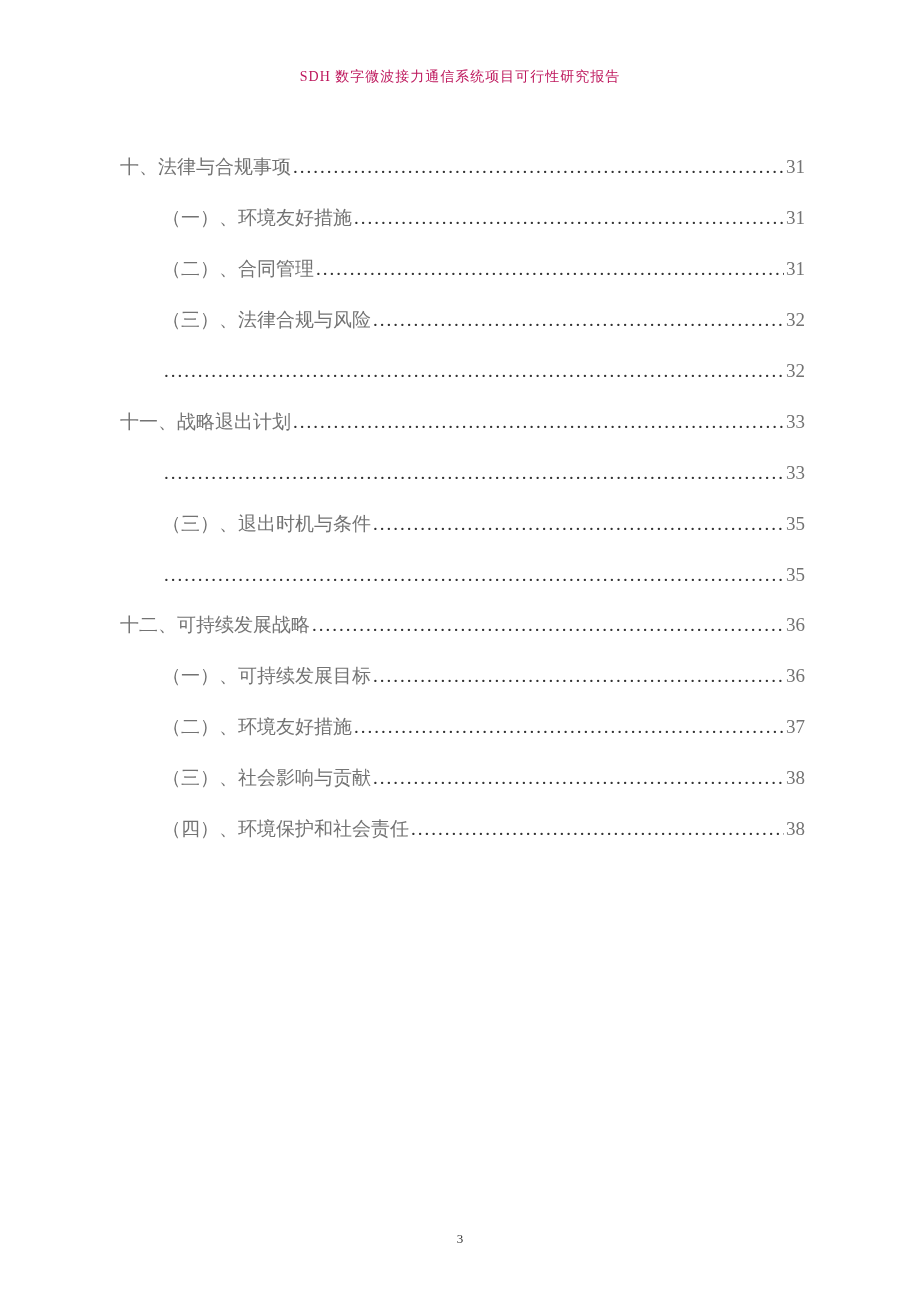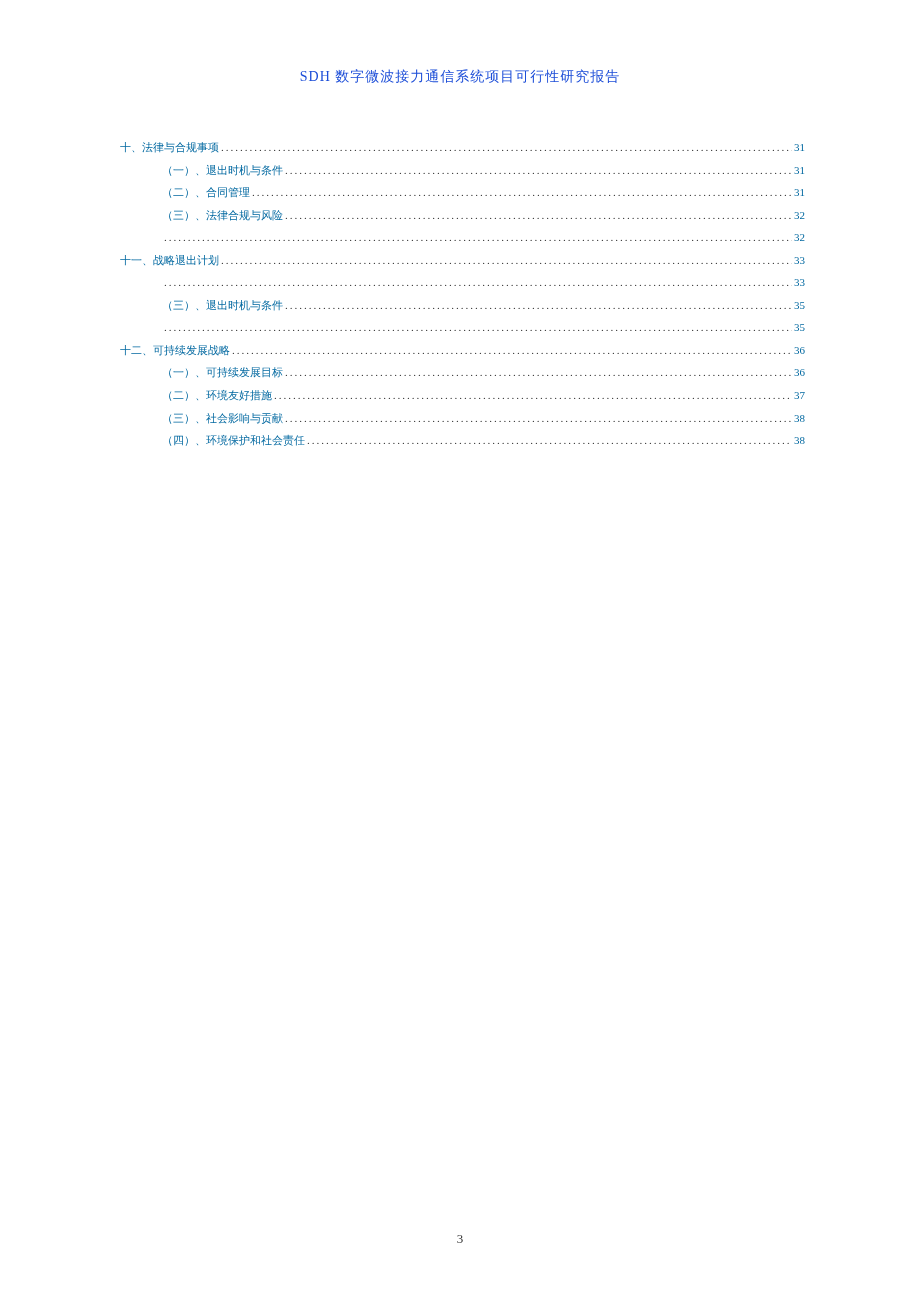--- a/index.html
+++ b/index.html
@@ -11,33 +11,34 @@
       width: 920px;
       height: 1302px;
       background: #ffffff;
       font-family: "SimSun", "宋体", serif;
       position: relative;
     }
     .page-header {
       text-align: center;
       padding-top: 68px;
       font-size: 14px;
-      color: #1d4ed8;
+      color: #be185d;
       letter-spacing: 1px;
     }
     .toc-container {
       padding: 50px 115px 0 120px;
     }
     .toc-entry {
       display: flex;
       align-items: baseline;
-      font-size: 11px;
-      color: #0369a1;
+      font-size: 19px;
+      color: #737373;
       line-height: 2.05;
       white-space: nowrap;
+      margin-top: 12px;
     }
     .toc-entry.level-1 {
       padding-left: 0;
     }
     .toc-entry.level-2 {
       padding-left: 42px;
     }
     .toc-label {
       flex-shrink: 0;
     }
@@ -71,21 +72,21 @@
   <span>SDH 数字微波接力通信系统项目可行性研究报告</span>
 </div>
 
 <div class="toc-container">
 <div class="toc-entry level-1">
       <span class="toc-label">十、法律与合规事项</span>
       <span class="toc-dots"></span>
       <span class="toc-page">31</span>
     </div>
     <div class="toc-entry level-2">
-      <span class="toc-label">（一）、退出时机与条件</span>
+      <span class="toc-label">（一）、环境友好措施</span>
       <span class="toc-dots"></span>
       <span class="toc-page">31</span>
     </div>
     <div class="toc-entry level-2">
       <span class="toc-label">（二）、合同管理</span>
       <span class="toc-dots"></span>
       <span class="toc-page">31</span>
     </div>
     <div class="toc-entry level-2">
       <span class="toc-label">（三）、法律合规与风险</span>

